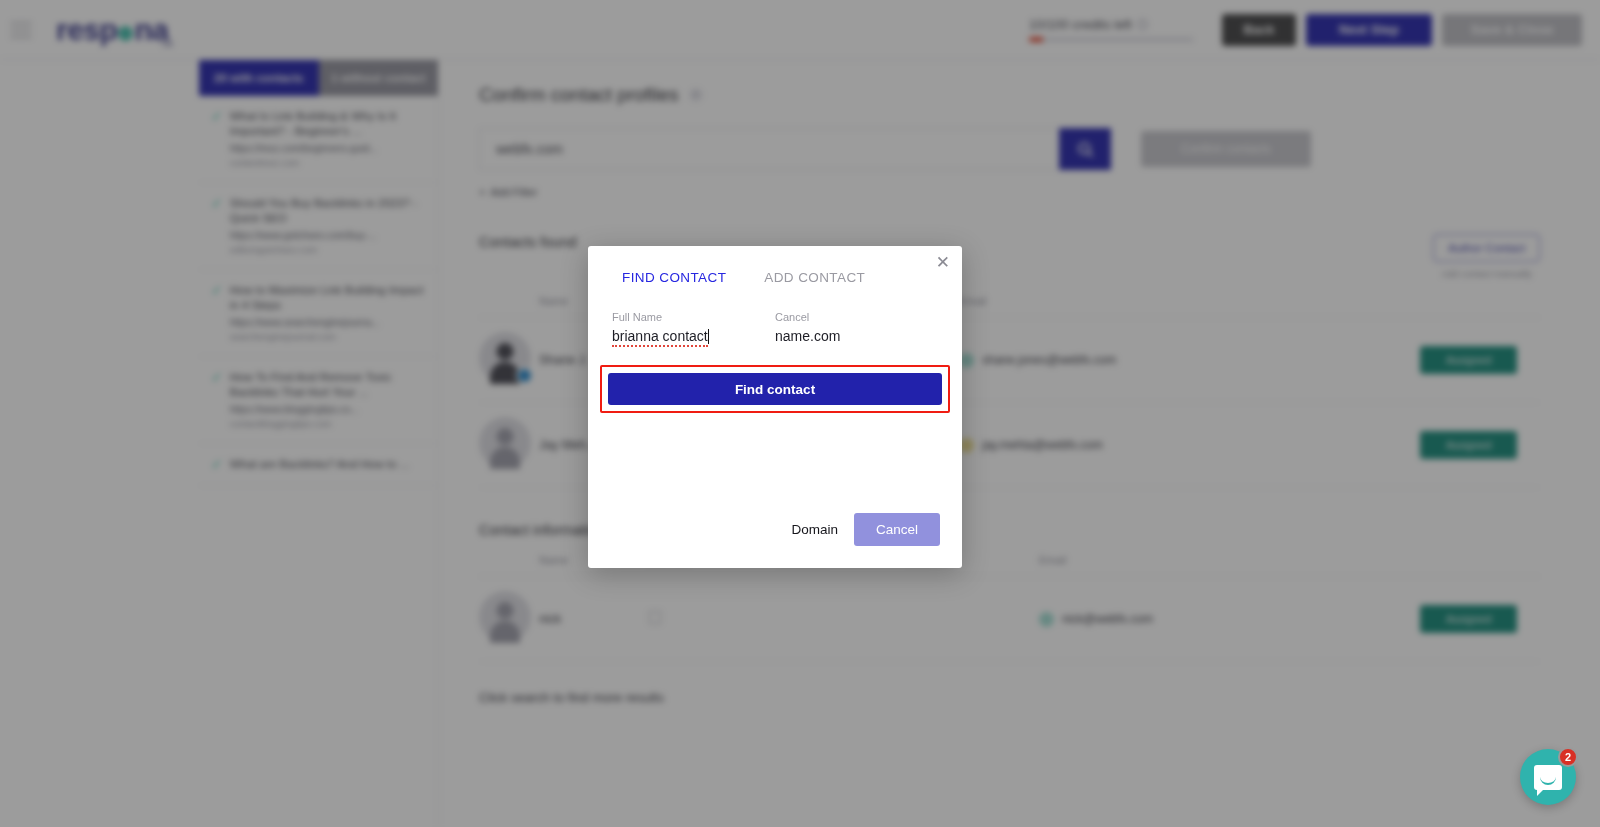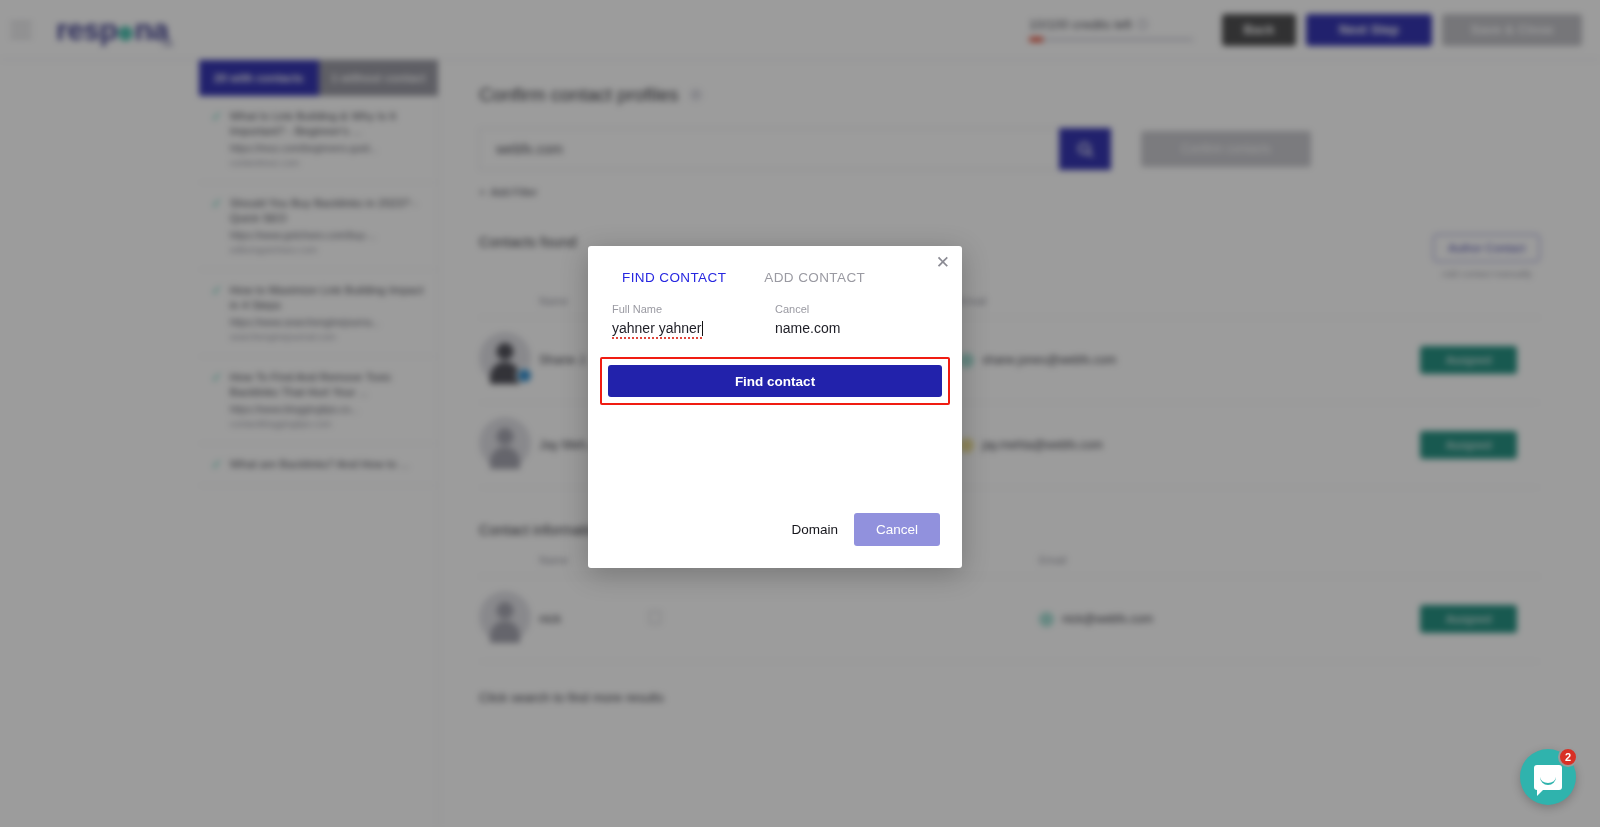--- a/index.html
+++ b/index.html
@@ -129,21 +129,21 @@
     background:#fff; border-radius:3px; box-shadow:0 6px 28px rgba(0,0,0,0.24);
     z-index: 30;
   }
   .modal-close { position:absolute; right:12px; top:8px; font-size:17px; color:#8b8b94; cursor:pointer; line-height:1; }
   .m-tabs { display:flex; padding: 24px 34px 0 34px; gap: 38px; }
   .m-tab { font-size:13.5px; letter-spacing:0.4px; }
   .m-tab.active { color:#2727e0; }
   .m-tab.inactive { color:#9a9aa2; }
   .m-desc { padding: 22px 24px 0 24px; font-size:12.5px; color:#8c8c95; }
   .m-fields { display:flex; padding: 18px 24px 0 24px; }
-  .m-field { flex:1; }
+  .m-field { flex:1;margin-top:8px; }
   .m-label { font-size:11px; color:#9a9aa2; }
   .m-value { font-size:14px; color:#1e1e26; margin-top:5px; position:relative; display:inline-block; }
   .m-value.spell { border-bottom: 0; }
   .m-value.spell span { border-bottom: 2px dotted #e0463b; padding-bottom:1px; }
   .m-caret { display:inline-block; width:1px; height:15px; background:#111; vertical-align:-3px; }
   .find-wrap { margin: 20px 12px 0 12px; border:2px solid #f01c12; border-radius:2px; padding:6px; }
   .find-btn { width:100%; height:32px; background:#2222ab; color:#fff; border:none; border-radius:3px; font-size:13.5px; font-weight:700; }
   .m-footer { position:absolute; right:22px; bottom:22px; display:flex; align-items:center; gap:16px; }
   .cancel-btn { background:none; border:none; font-size:13.5px; color:#16161c; cursor:pointer; }
   .create-btn { background:#9191dd; color:#fff; border:none; border-radius:3px; font-size:13.5px; padding:9px 22px; }
@@ -357,21 +357,21 @@
 
     <div class="m-tabs">
       <div class="m-tab active">FIND CONTACT</div>
       <div class="m-tab inactive">ADD CONTACT</div>
     </div>
 
 
     <div class="m-fields">
       <div class="m-field">
         <div class="m-label">Full Name</div>
-        <div class="m-value spell"><span>yahner yahner</span><i class="m-caret"></i></div>
+        <div class="m-value spell"><span>brianna contact</span><i class="m-caret"></i></div>
       </div>
       <div class="m-field">
         <div class="m-label">Cancel</div>
         <div class="m-value">name.com</div>
       </div>
     </div>
 
     <div class="find-wrap">
       <button class="find-btn">Find contact</button>
     </div>

